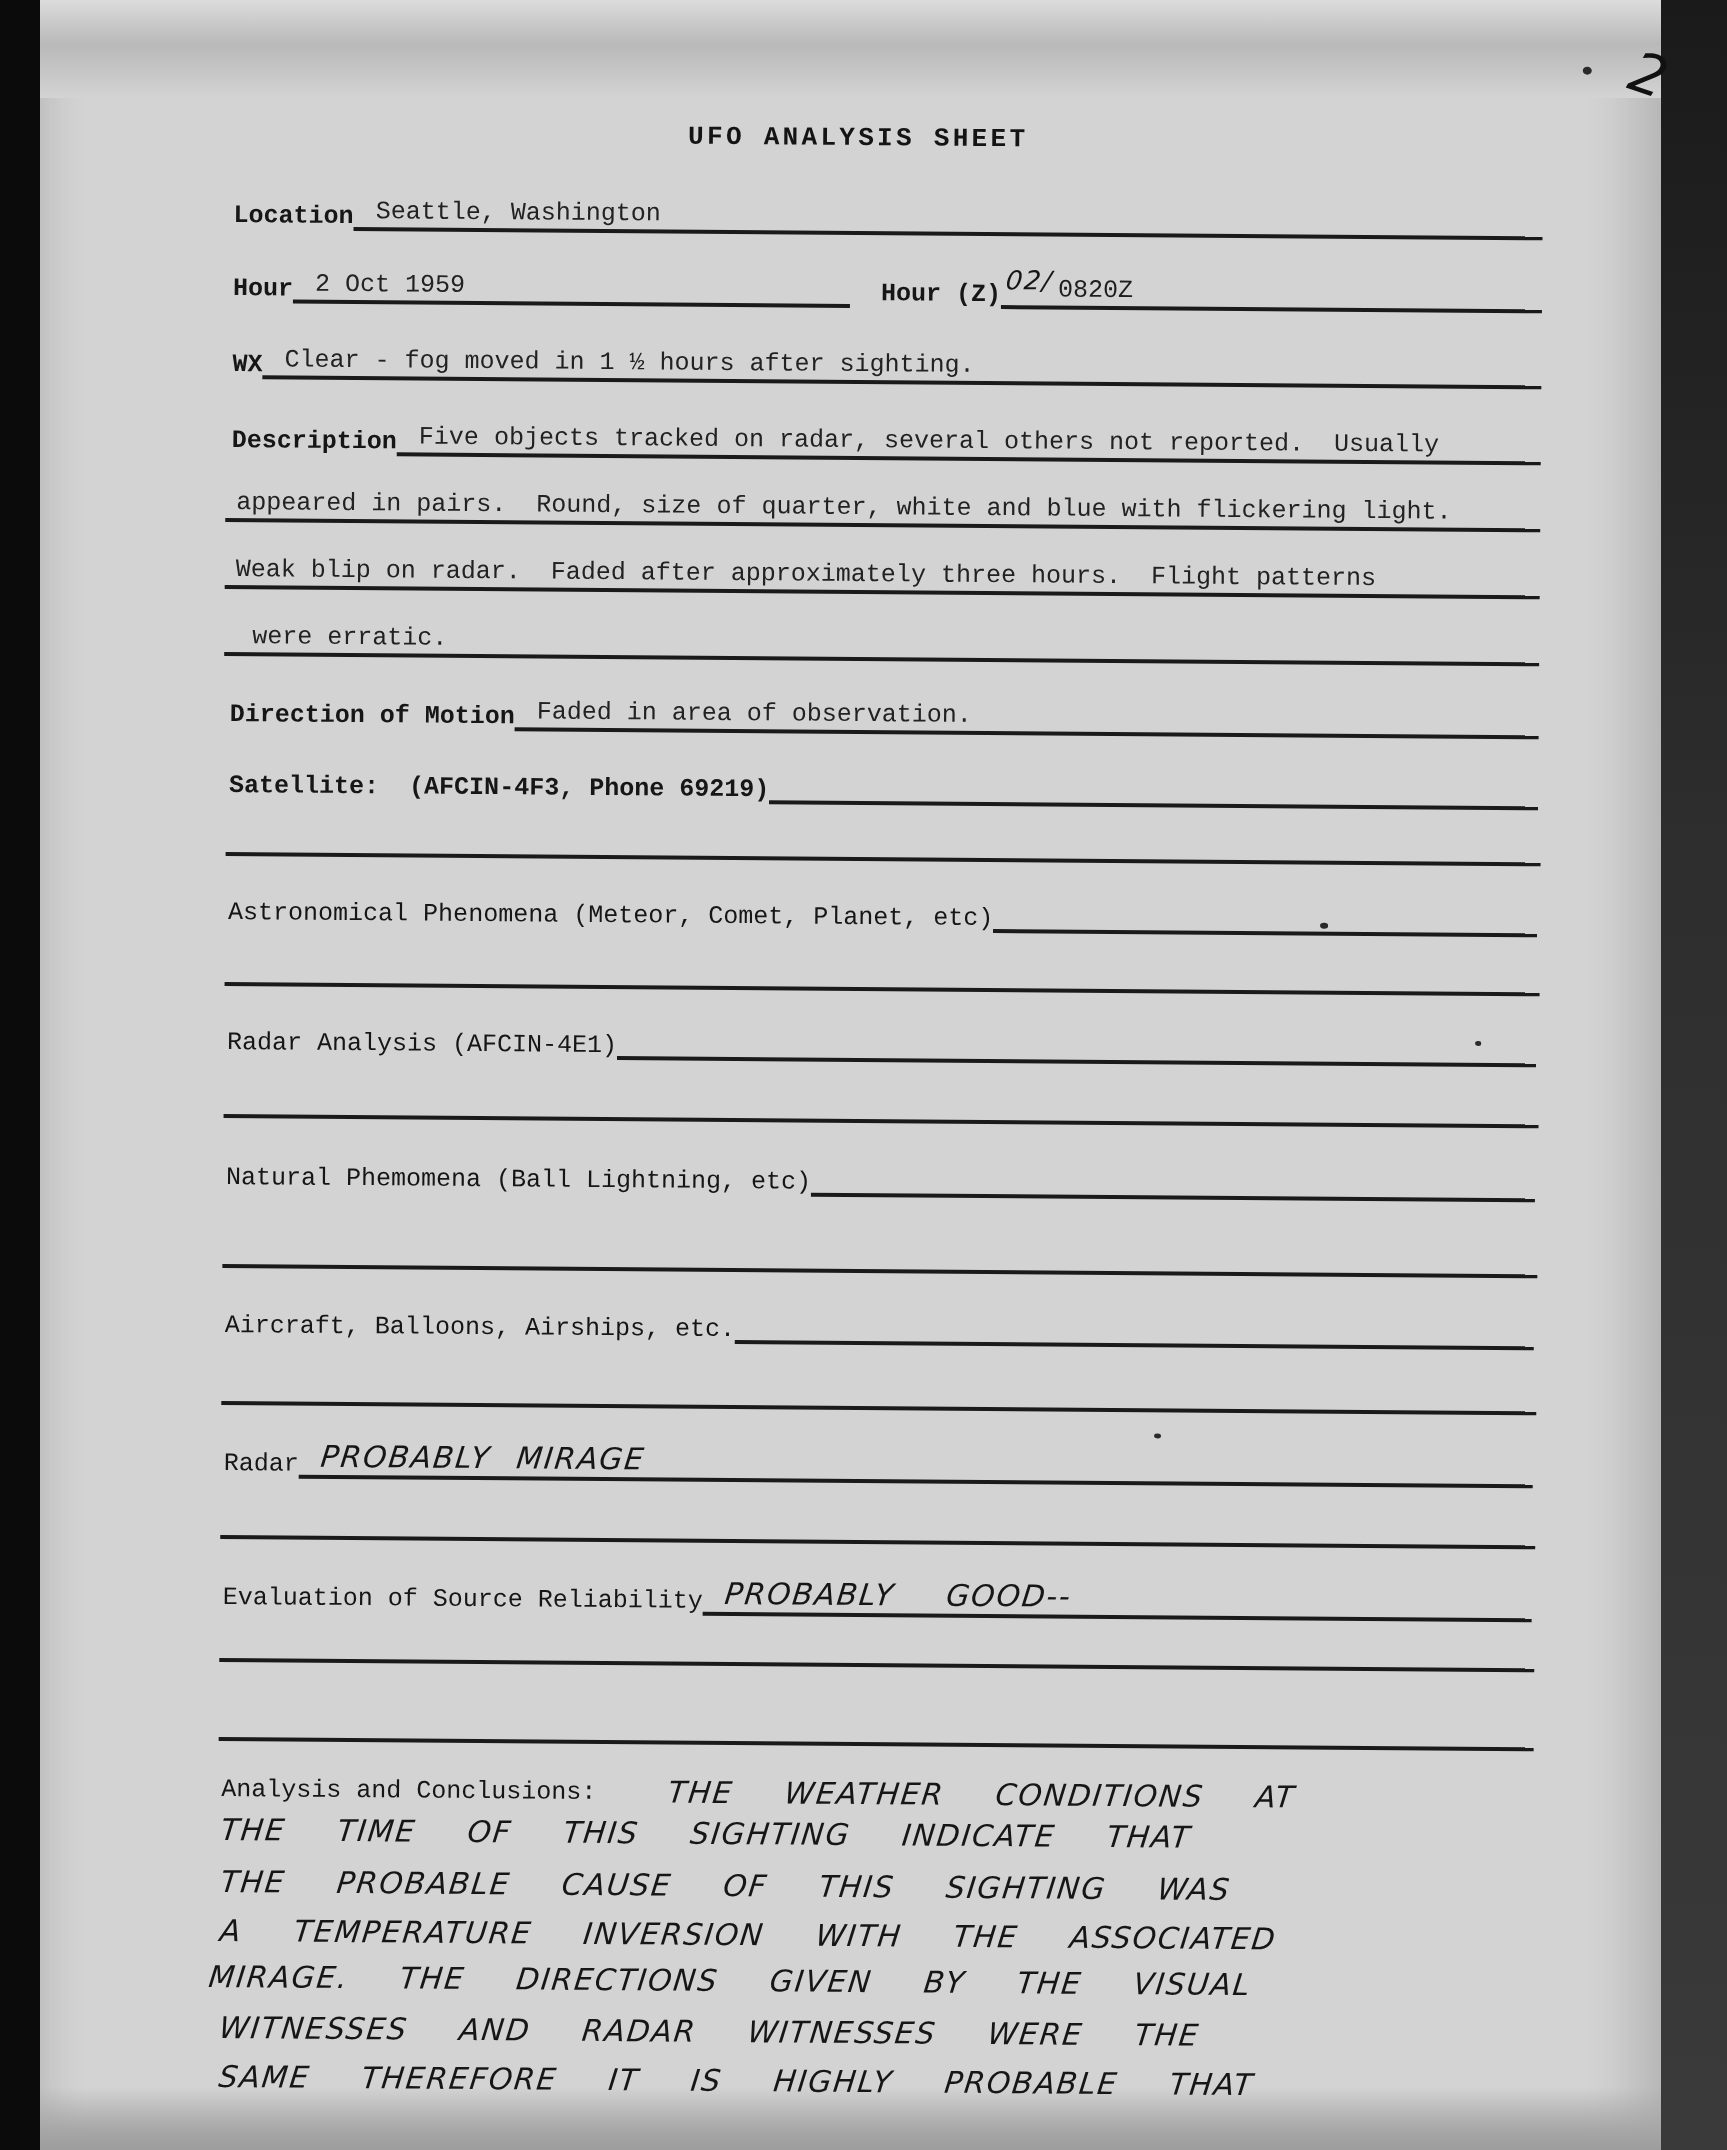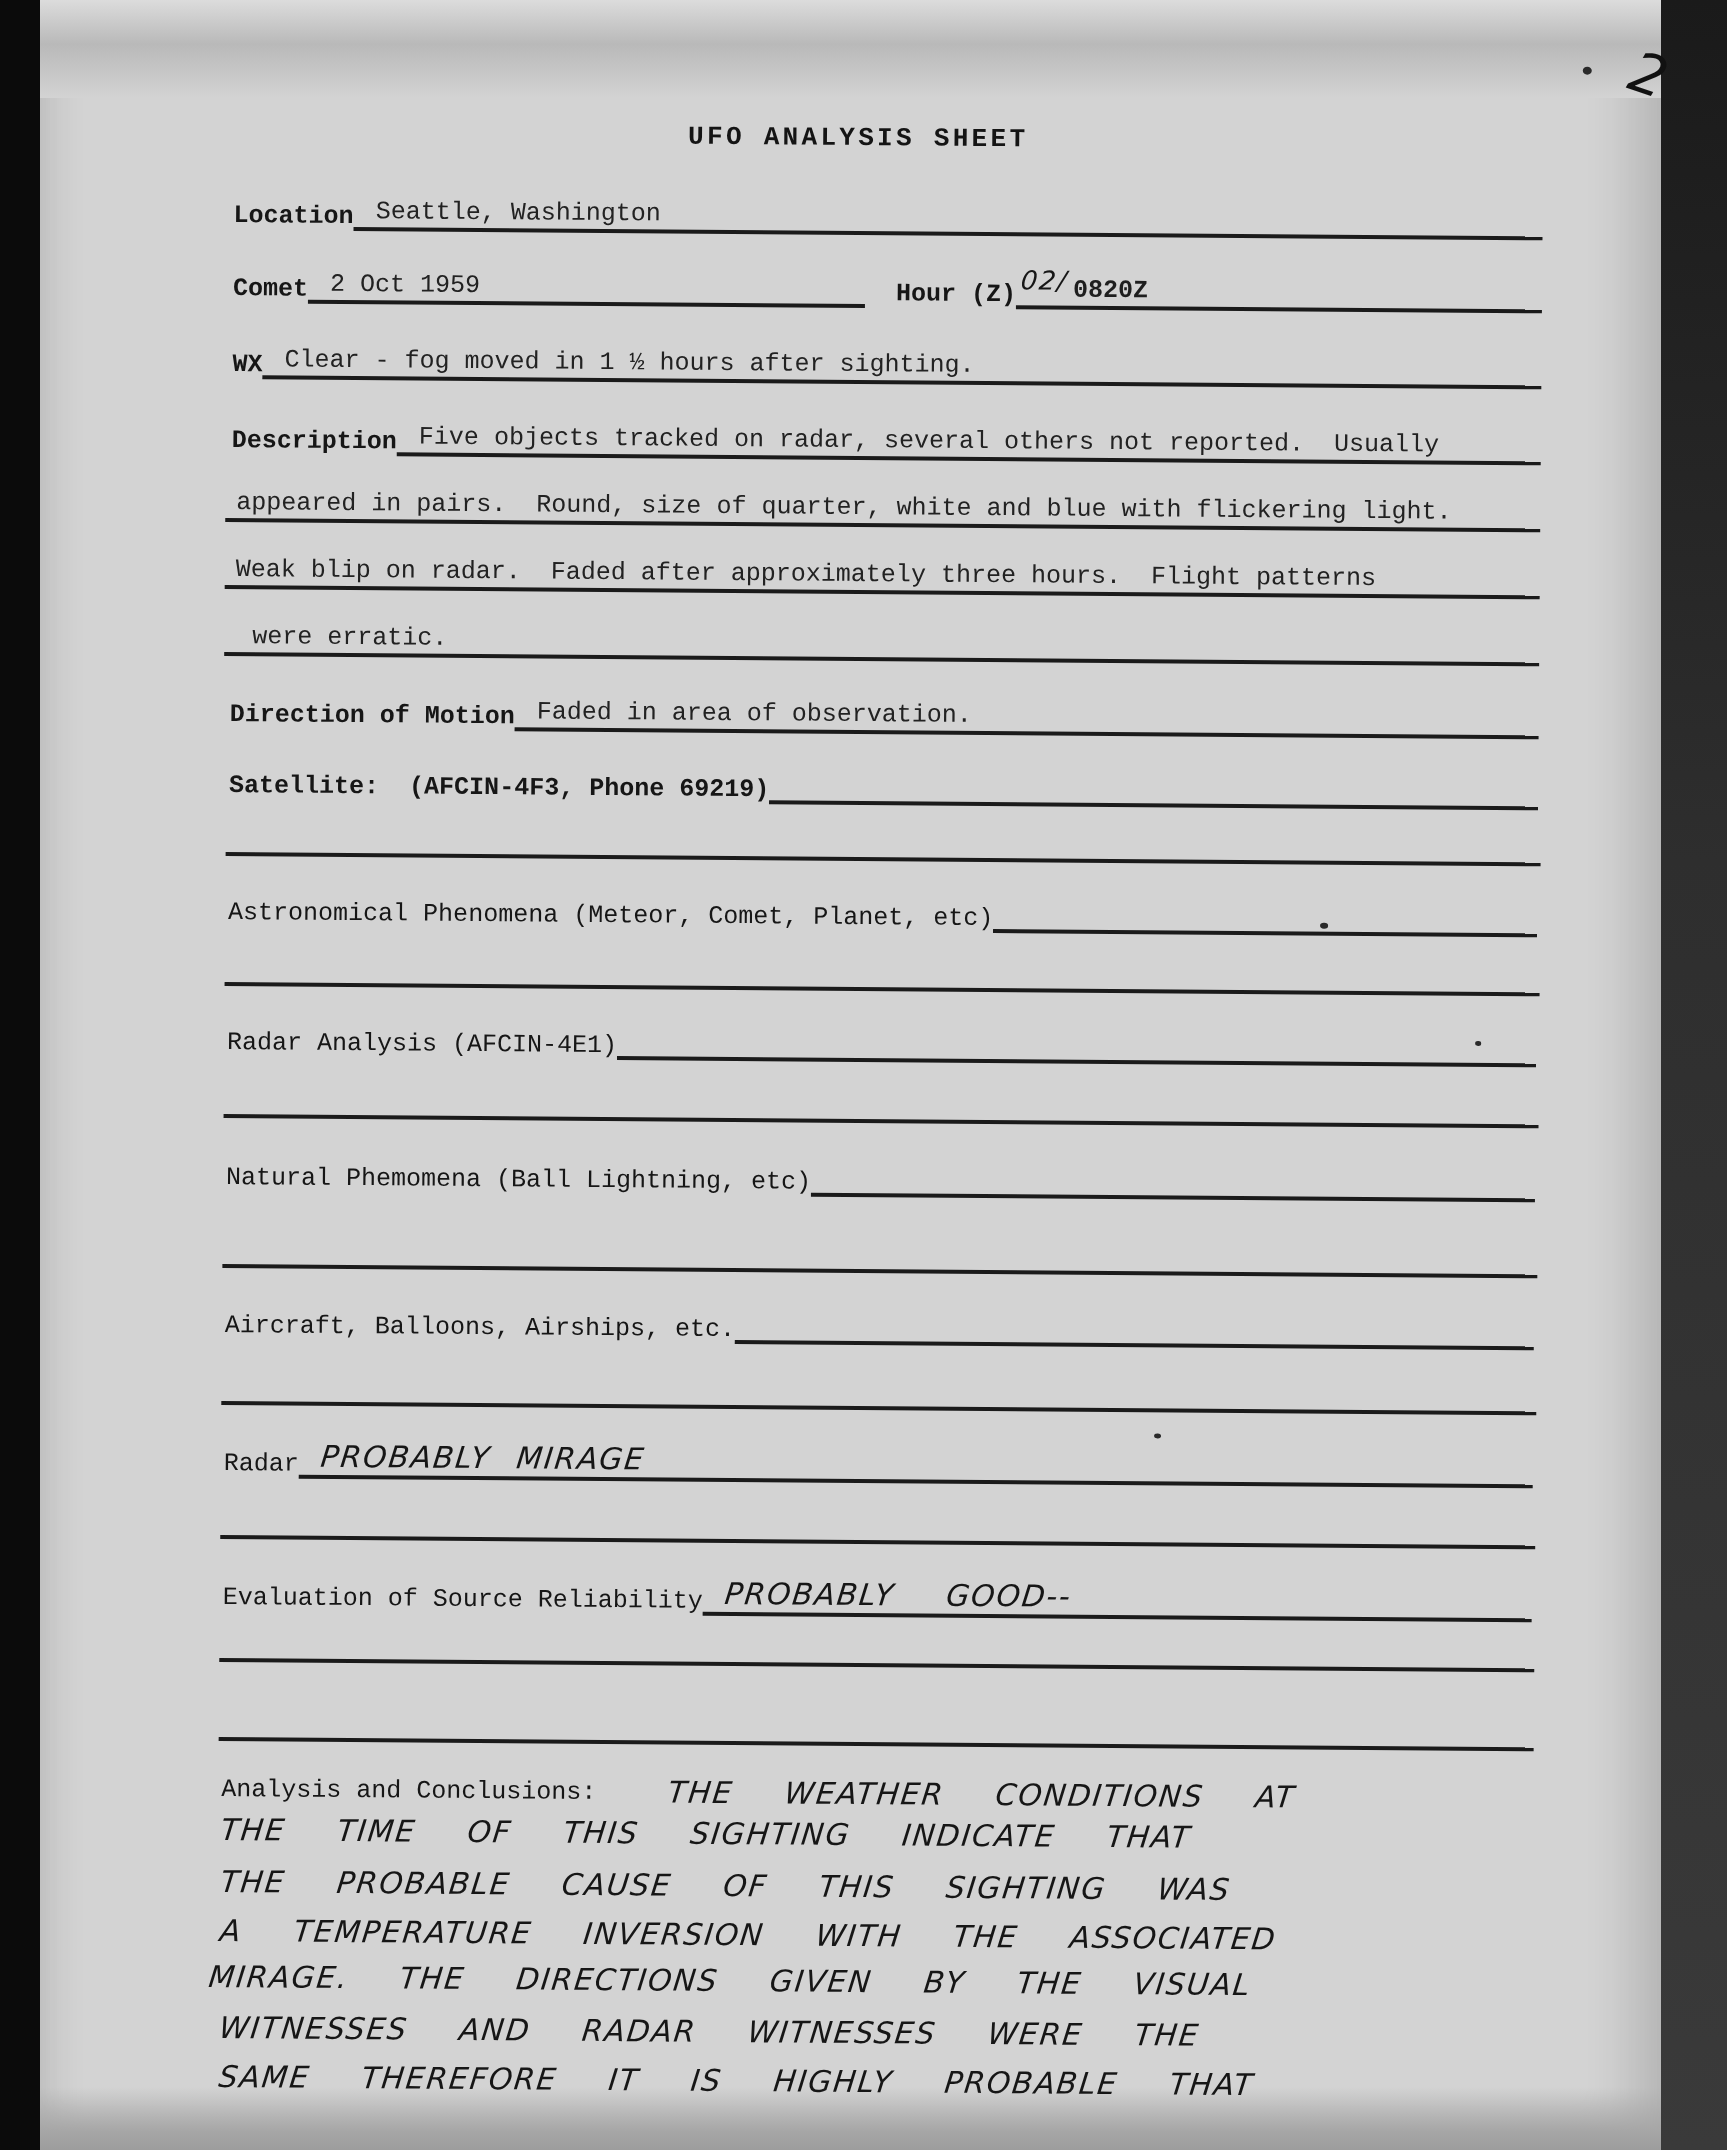--- a/index.html
+++ b/index.html
@@ -67,26 +67,26 @@
 
   <div class="title">UFO ANALYSIS SHEET</div>
   <div class="page-num">2</div>
 
   <div class="row" style="top:194px;">
     <span class="lbl">Location</span>
     <span class="val grow">Seattle, Washington</span>
   </div>
 
   <div class="row" style="top:267px;">
-    <span class="lbl">Comet</span>
+    <span class="lbl">Hour</span>
     <span class="val" style="width:535px;">2 Oct 1959</span>
     <span class="lbl" style="margin-left:31px;">Hour (Z)</span>
     <span class="valwrap grow" style="padding-left:4.5px;">
       <span class="hand hand-sup">02/</span>
-      <span style="font-size:25px;line-height:1;white-space:pre;font-weight:bold;">0820Z</span>
+      <span style="font-size:25px;line-height:1;white-space:pre;">0820Z</span>
     </span>
   </div>
 
   <div class="row" style="top:343px;">
     <span class="lbl">WX</span>
     <span class="val grow">Clear - fog moved in 1 ½ hours after sighting.</span>
   </div>
 
   <div class="row" style="top:419px;">
     <span class="lbl">Description</span>

